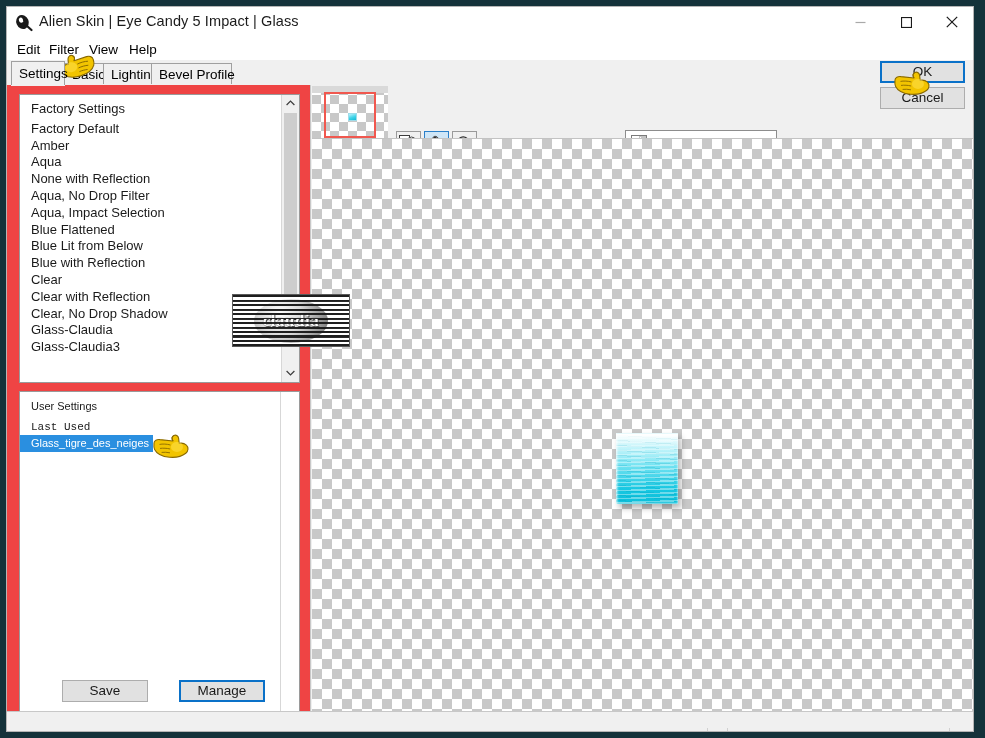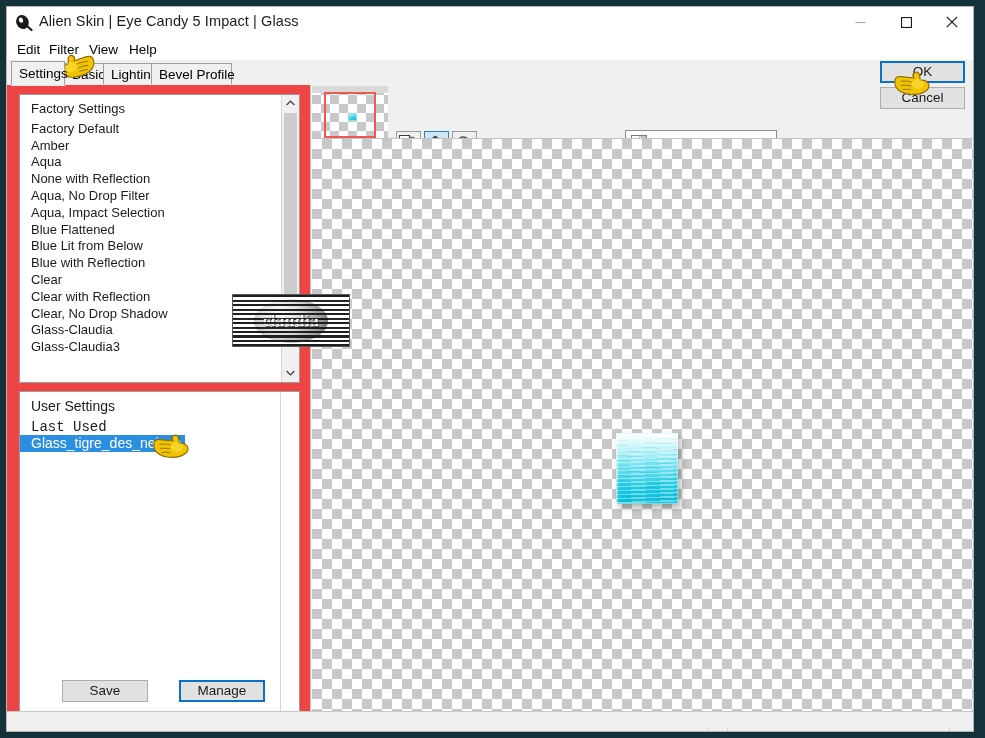--- a/index.html
+++ b/index.html
@@ -198,21 +198,21 @@
     position: absolute;
     left: 0; top: 0;
     width: 263px;
     padding: 6px 0 0 0;
     margin: 0;
     list-style: none;
   }
   #user-list li {
     height: 17px;
     line-height: 17px;
-    font-size: 14px;
+    font-size: 11px;
     color: #1a1a1a;
     padding-left: 11px;
     white-space: nowrap;
     cursor: default;
     display: inline-block;
   }
   #user-list li.row { display: block; }
   #user-divider {
     position: absolute;
     right: 18px; top: 0;

